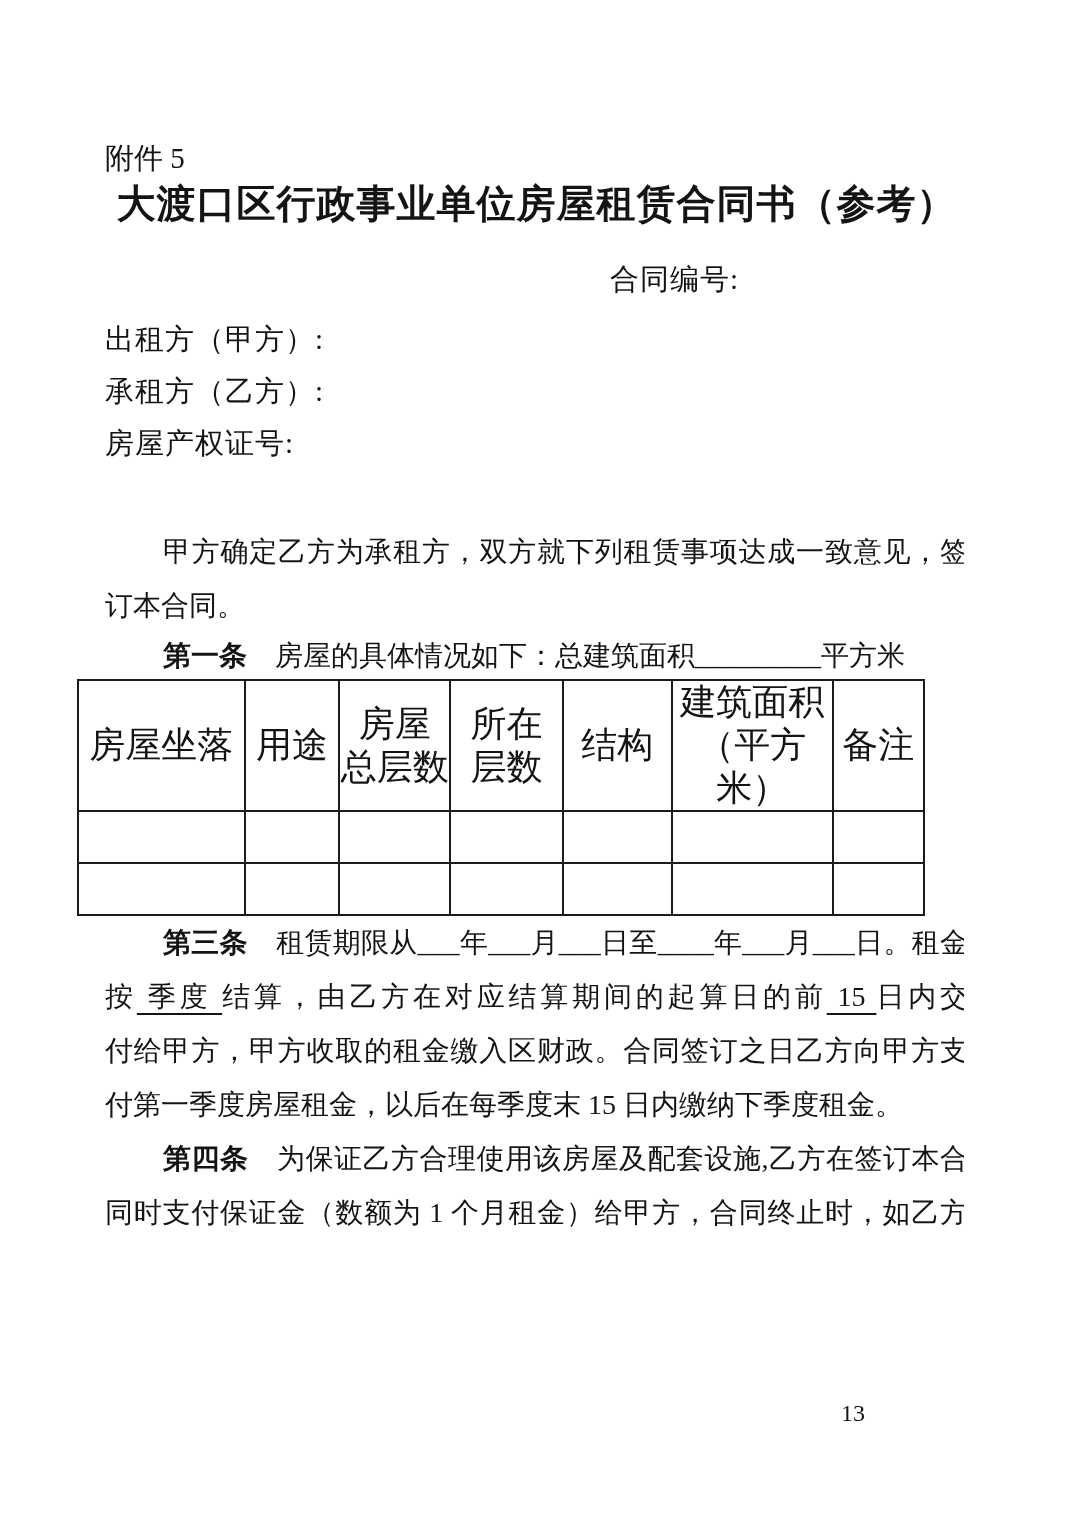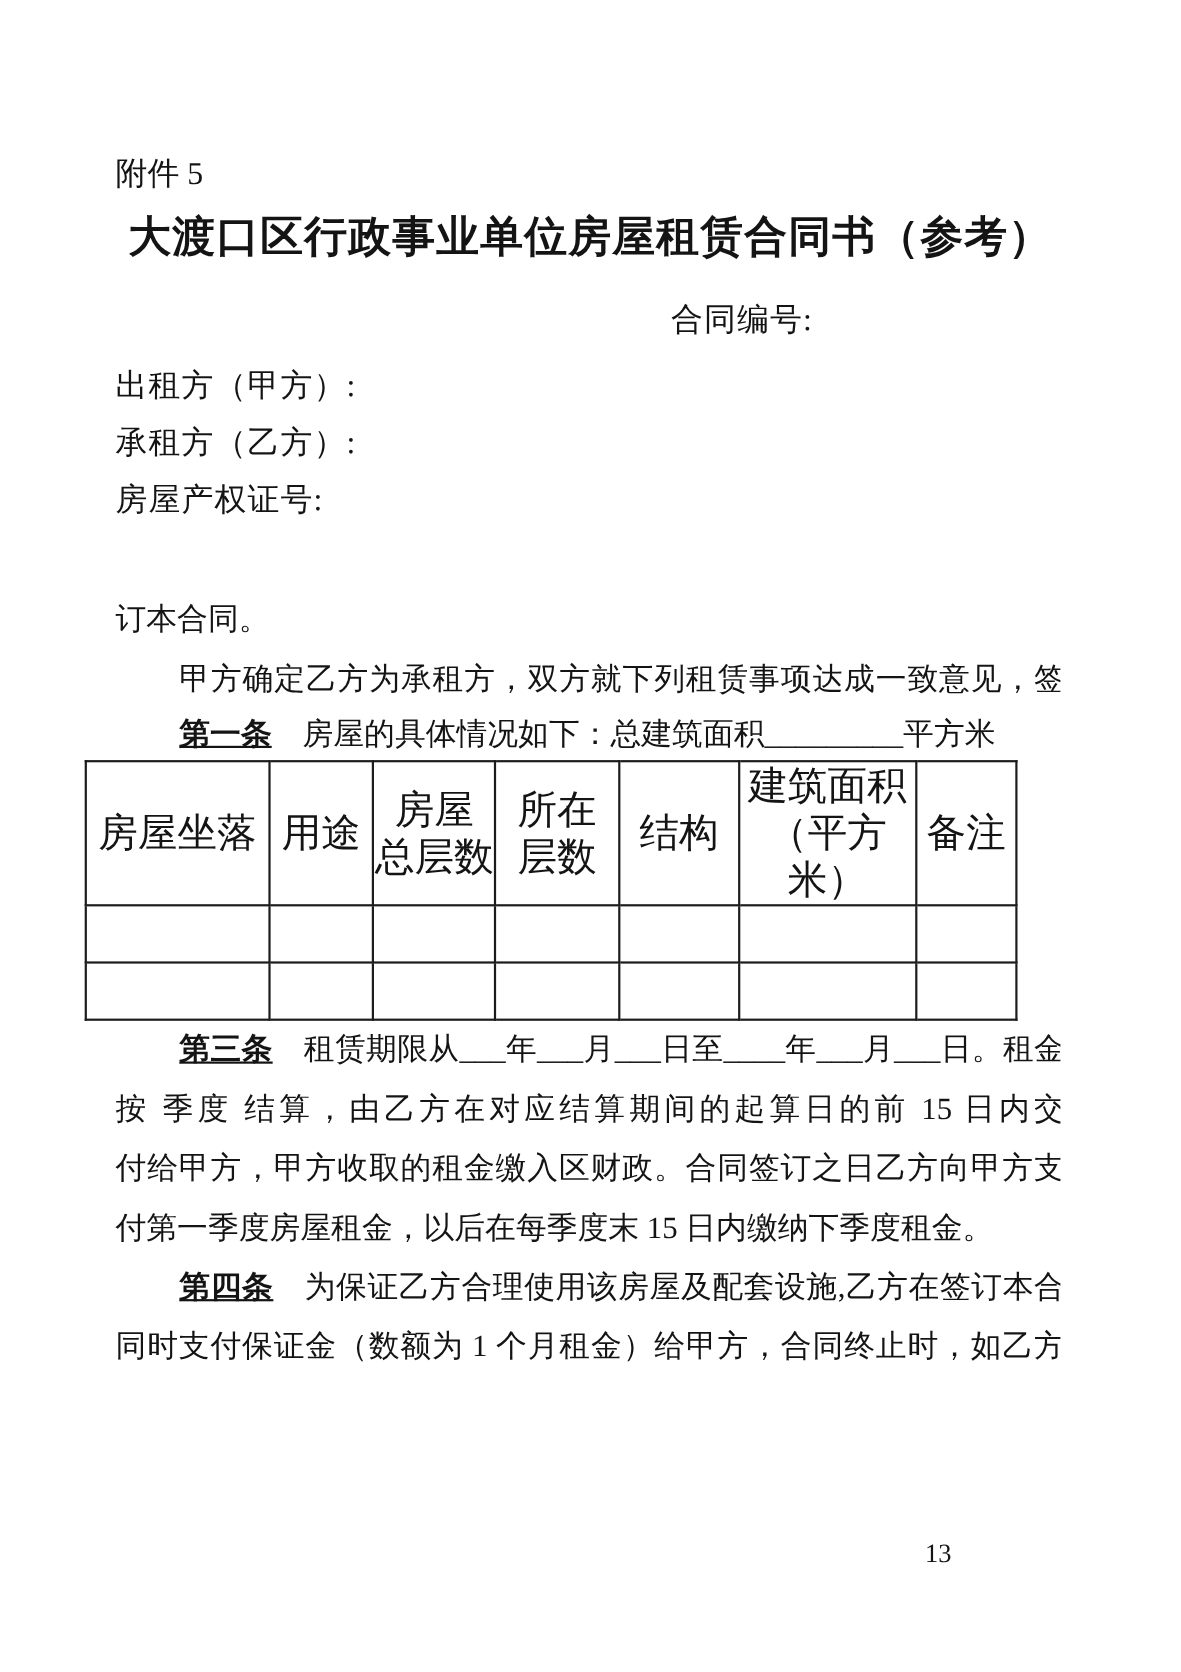--- a/index.html
+++ b/index.html
@@ -7,40 +7,39 @@
     position:relative;
     width:964px;height:1520px;
     background:#ffffff;
     color:#141414;
     font-family:"Liberation Serif","DejaVu Serif",serif;
     overflow:hidden;
   }
   .content{position:absolute;left:105px;top:0;width:863px;}
   .attachment{margin-top:138px;font-size:29px;line-height:40px;}
   .title{
-    margin-top:12px;
     font-size:39px;line-height:52px;
     font-weight:700;
     font-family:"Liberation Sans","DejaVu Sans",sans-serif;
     text-align:center;
     letter-spacing:1px;
     white-space:nowrap;
   }
   .contract-no{margin-top:29px;margin-left:505px;font-size:29px;line-height:40px;letter-spacing:1px;}
   .party{margin-top:14px;}
   .party .pline{font-size:29px;line-height:52px;letter-spacing:1px;}
   .para{font-size:28px;}
   .para .tline{line-height:54px;text-align:left;}
   .para .tline.just{text-align:justify;text-align-last:justify;}
   .para .tline.ind{text-indent:58px;}
   #intro{margin-top:56px;}
   #clause1 .tline{line-height:46px;}
   .c2{margin-top:13px;}
-  .b{font-weight:700;text-decoration:underline;}
-  .u{text-decoration-thickness:2px;text-underline-offset:7px;}
+  .b{font-weight:700;}
+  .u{text-decoration:underline;text-decoration-thickness:2px;text-underline-offset:7px;}
   table.htable{
     width:848px;margin-left:-28px;
     border-collapse:collapse;table-layout:fixed;
     font-size:36px;
   }
   table.htable th,table.htable td{
     border:2px solid #1c1c1c;
     padding:0;margin:0;
     text-align:center;vertical-align:middle;
     font-weight:400;
@@ -62,22 +61,22 @@
 
     <div class="contract-no">合同编号:</div>
 
     <div class="party">
         <div class="pline">出租方（甲方）:</div>
         <div class="pline">承租方（乙方）:</div>
         <div class="pline">房屋产权证号:</div>
       </div>
 
     <div class="para" id="intro">
+        <div class="tline just ind"><span>甲方确定乙方为承租方，双方就下列租赁事项达成一致意见，签</span></div>
         <div class="tline"><span>订本合同。</span></div>
-        <div class="tline just ind"><span>甲方确定乙方为承租方，双方就下列租赁事项达成一致意见，签</span></div>
       </div>
 
     <div class="para" id="clause1">
         <div class="tline ind"><span class="b">第一条</span><span>　房屋的具体情况如下：总建筑面积_________平方米</span></div>
       </div>
 
     <table class="htable" id="house-table">
         <colgroup>
           <col style="width: 19.7%;">
           <col style="width: 11.2%;">

